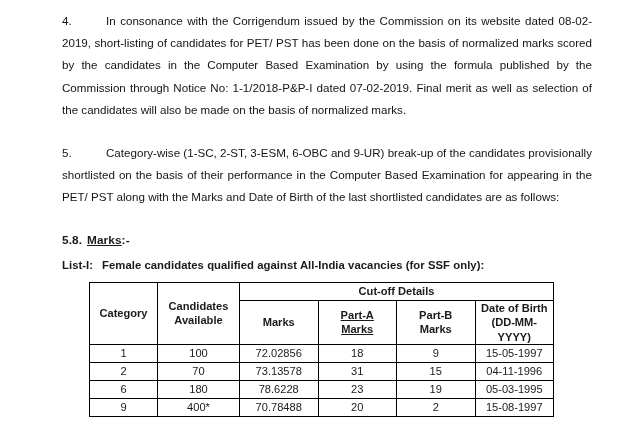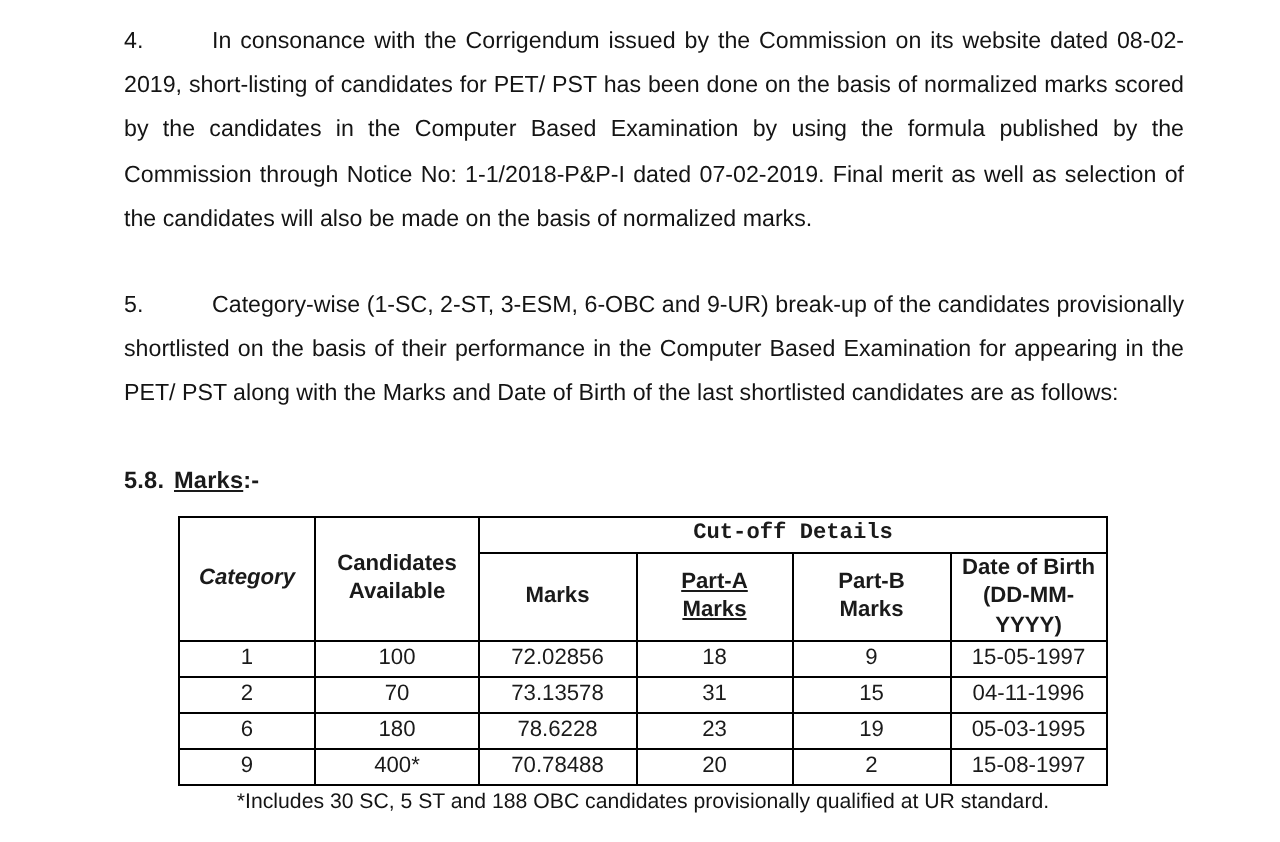--- a/index.html
+++ b/index.html
@@ -87,23 +87,23 @@
     padding: 0;
   }
   table.cutoff th {
     font-weight: bold;
     line-height: 14.5px;
   }
   table.cutoff td {
     line-height: 13px;
     height: 17px;
   }
-  .th-cat   { width: 67px; height: 46px; font-style: italic; }
+  .th-cat   { width: 67px; height: 46px; }
   .th-avail { width: 81px; }
-  .th-cut   { height: 17px; font-family: Liberation Mono, monospace; }
+  .th-cut   { height: 17px; }
   .th-marks { width: 72px; height: 29px; }
   .th-pa    { width: 79px; text-decoration: underline; }
   .th-pb    { width: 78px; }
   .th-dob   { width: 88px; margin-top: 16px; }
 
   .two-line { display: block; }
 
   
   .footnote {
     margin: 1px 0 0 0;
@@ -119,20 +119,21 @@
 <body>
 
 <div class="page">
 
   <p class="para"><span class="num">4.</span><span>In consonance with the Corrigendum issued by the Commission on its website dated 08-02-2019, short-listing of candidates for PET/ PST has been done on the basis of normalized marks scored by the candidates in the Computer Based Examination by using the formula published by the Commission through Notice No: 1-1/2018-P&amp;P-I dated 07-02-2019. Final merit as well as selection of the candidates will also be made on the basis of normalized marks.</span></p>
 
   <p class="para"><span class="num">5.</span><span>Category-wise (1-SC, 2-ST, 3-ESM, 6-OBC and 9-UR) break-up of the candidates provisionally shortlisted on the basis of their performance in the Computer Based Examination for appearing in the PET/ PST along with the Marks and Date of Birth of the last shortlisted candidates are as follows:</span></p>
 
   <h3 class="sec-heading"><span class="sec-num">5.8.</span><span class="sec-underline">Marks</span><span>:-</span></h3>
 
+  <h4 class="list-heading"><span class="list-label">List-I:</span><span>Female candidates qualified against All-India vacancies (for SSF only):</span></h4>
 
   <div class="table-wrap">
     <table class="cutoff">
       <thead>
         <tr>
           <th class="th-cat" rowspan="2">Category</th>
           <th class="th-avail" rowspan="2">
             <span class="two-line">Candidates</span>
             <span class="two-line">Available</span>
           </th>

